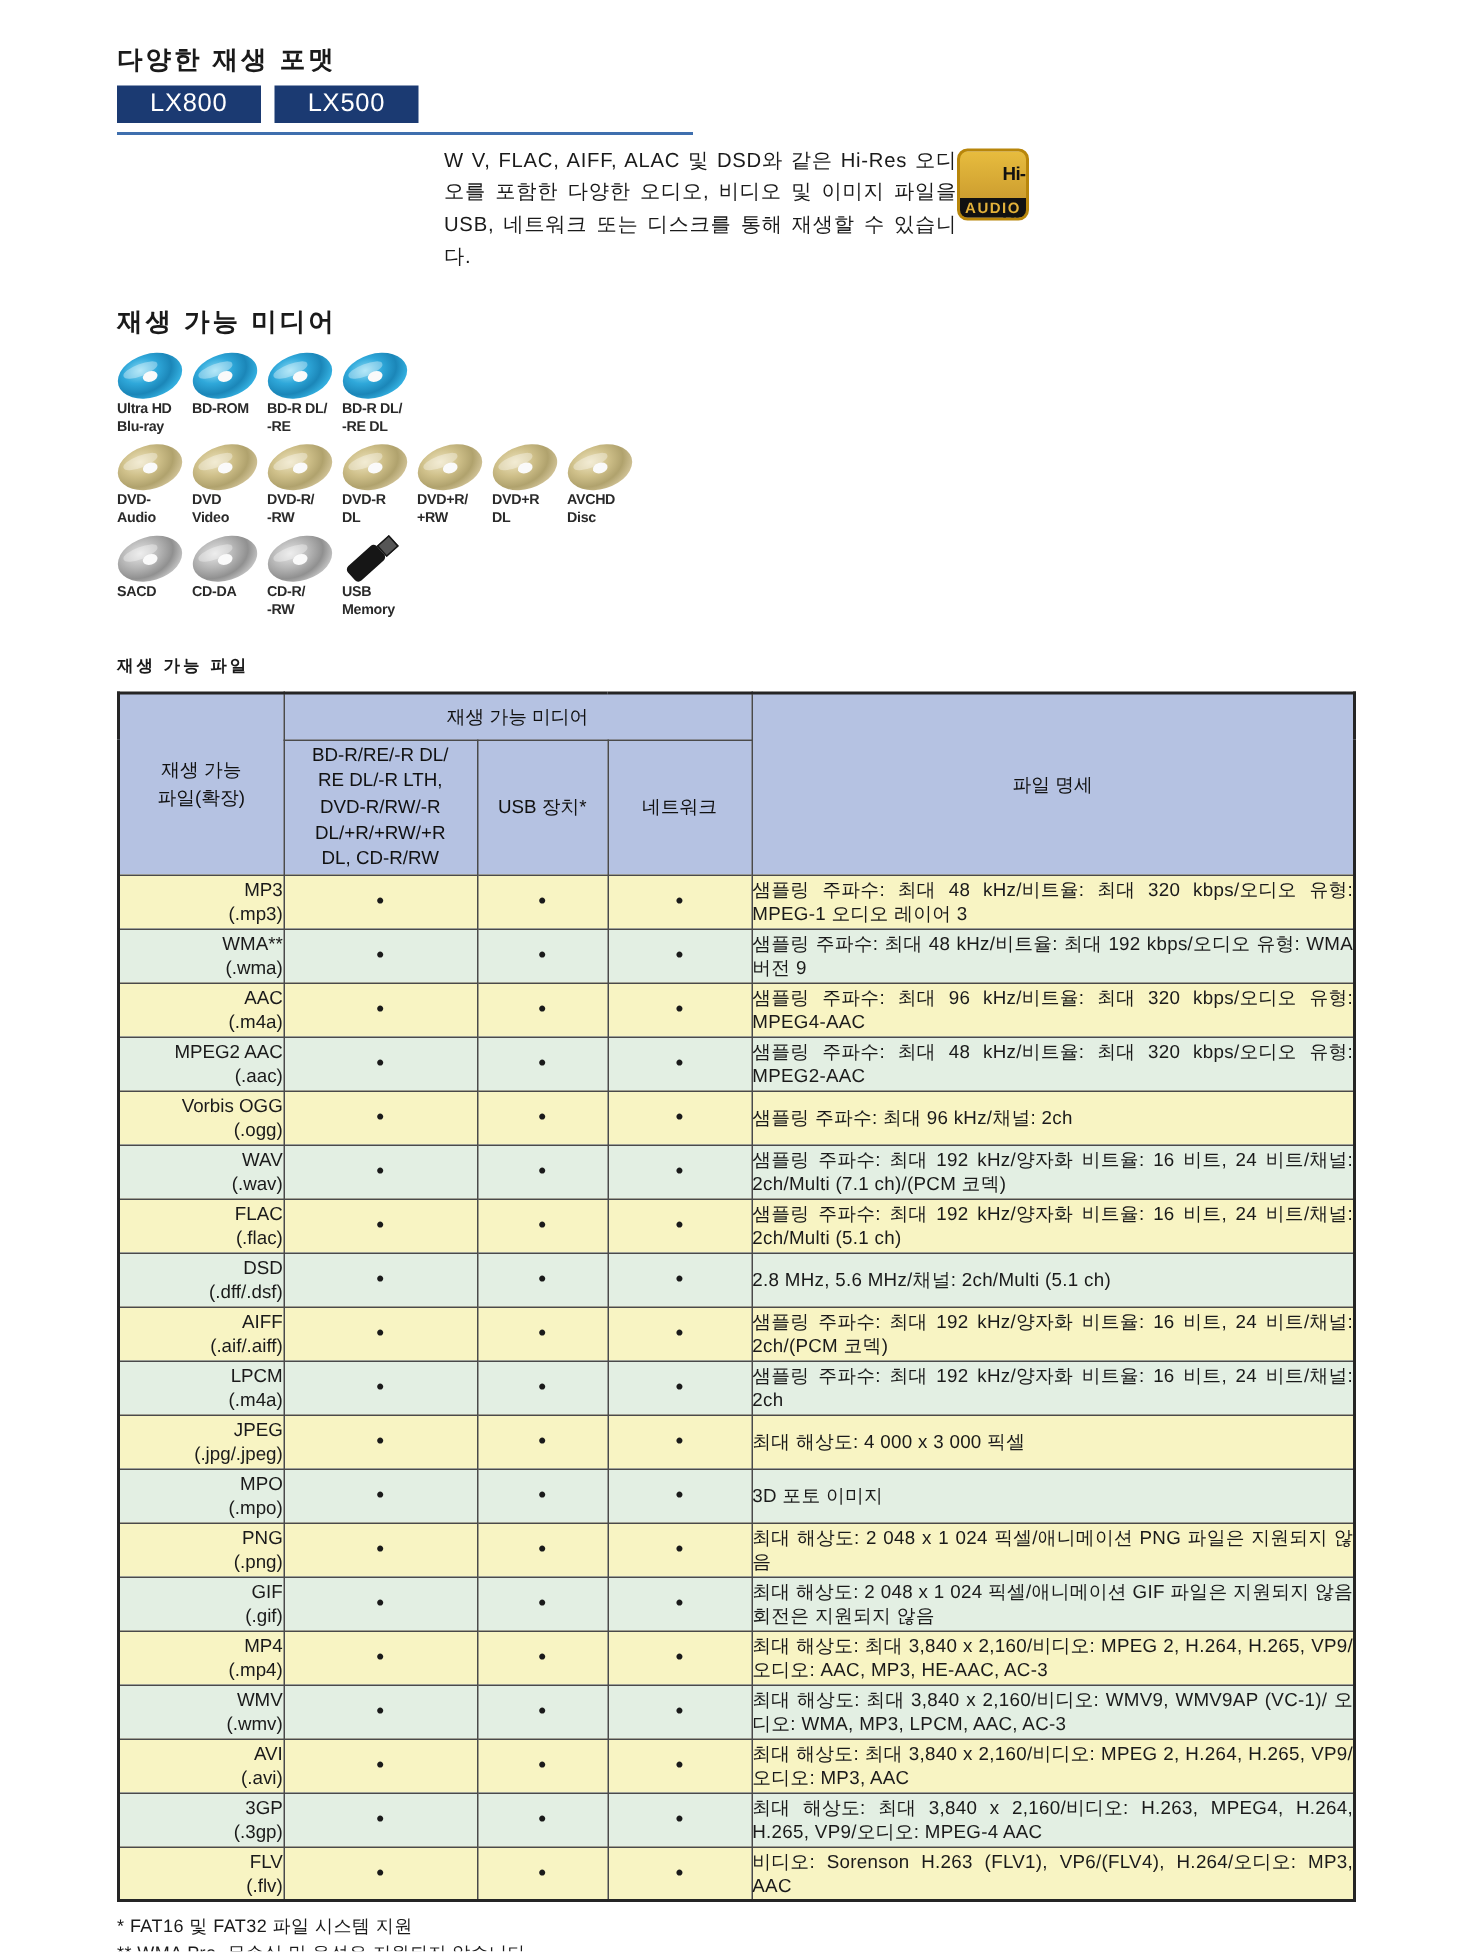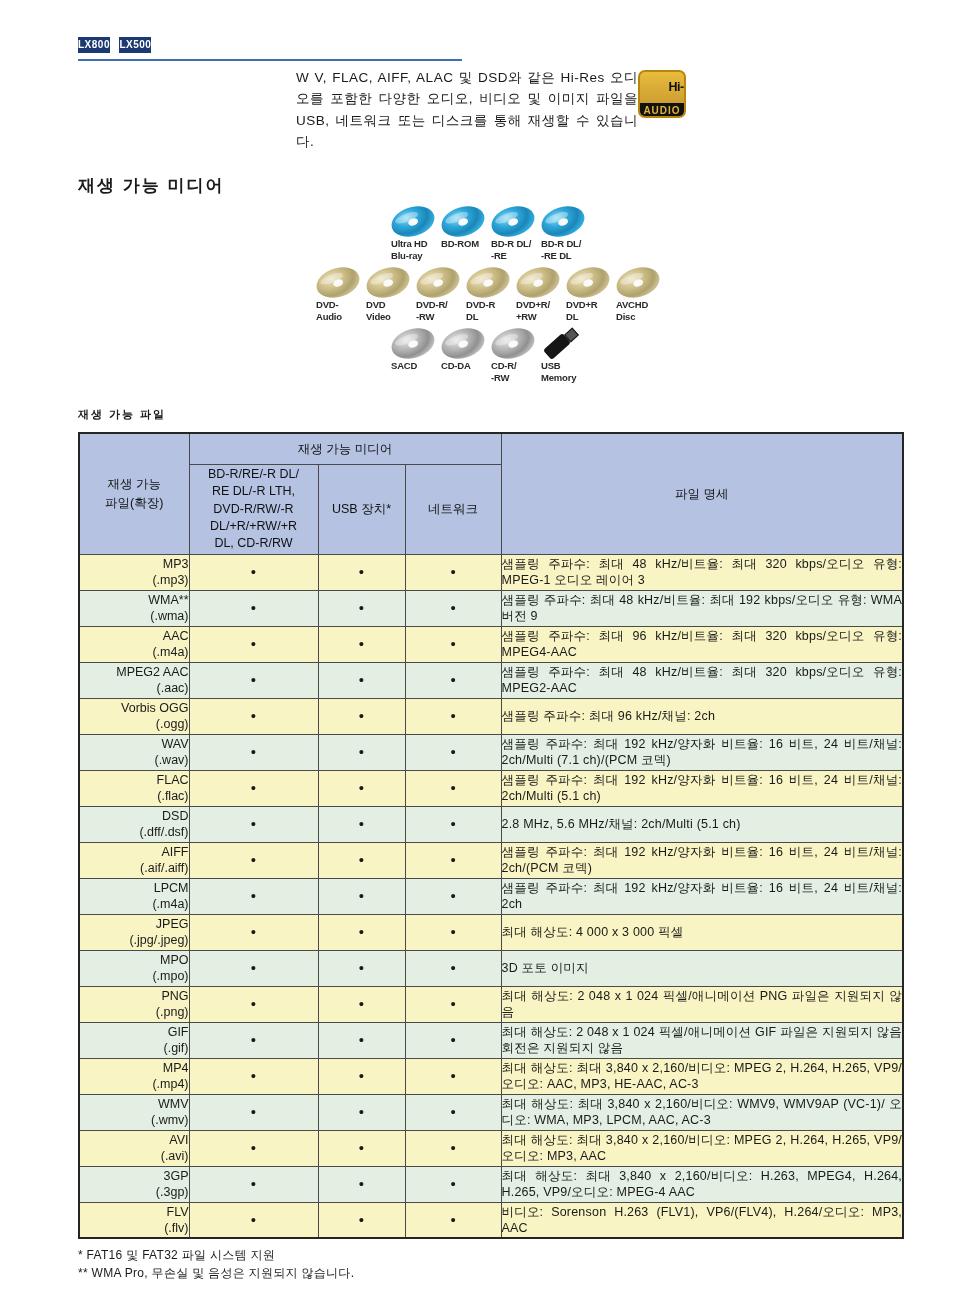--- a/index.html
+++ b/index.html
@@ -3,37 +3,37 @@
 <meta charset="utf-8">
 <style>
   * { box-sizing: border-box; }
   body { margin: 0; background: #ffffff; font-family: "Liberation Sans", "DejaVu Sans", sans-serif; color: #1a1a1a; }
   .page { position: relative; width: 980px; height: 1301px; background: #fff; overflow: hidden; }
   .content { position: absolute; left: 78px; top: 28px; width: 826px; }
 
   
   .page-title { margin: 0; font-size: 17px; font-weight: bold; letter-spacing: 2px; }
   .badges { margin-top: 6px; }
-  .badge { display: inline-block; background: #1b3a72; color: #fff; font-size: 10px; font-weight: bold;
-           padding: 2px 0 3px; margin-right: 5px; letter-spacing: .5px; }
+  .badge { display: inline-block; background: #1b3a72; color: #fff; font-size: 17px; font-weight: normal;
+           padding: 2px 22px 3px; margin-right: 5px; letter-spacing: .5px; }
   .rule { width: 384px; height: 2px; background: #3f6fae; margin-top: 6px; }
 
   .intro-row { display: flex; margin-top: 6px; justify-content: center; }
   .intro { width: 342px; margin: 0; font-size: 13.5px; line-height: 1.58; text-align: justify; letter-spacing: .5px; }
 
   .hires-logo { width: 48px; height: 48px; margin-top: 3px; border: 2px solid #b8860b; border-radius: 7px;
                 overflow: hidden; background: linear-gradient(#e7bc3e, #c3922a); flex: 0 0 auto; }
   .hires-top { display: block; height: 31px; text-align: center; font-size: 12.5px; font-weight: bold;
                color: #111; line-height: 30px; letter-spacing: -0.5px; padding-left: 28px; }
   .hires-bottom { display: block; height: 15px; background: #111; color: #e2b13a; text-align: center;
                   font-size: 10px; font-weight: bold; line-height: 15px; letter-spacing: 1px; }
 
   
   .section-title { margin: 22px 0 8px; font-size: 17px; font-weight: bold; letter-spacing: 2px; }
-  .media-row { display: flex; margin-bottom: 5px; justify-content: center; }
+  .media-row { display: flex; margin-bottom: 5px; }
   .media-item { width: 50px; }
   .media-icon { display: block; }
   .disc { width: 44px; height: 29px; border-radius: 50%; position: relative; transform: rotate(-17deg); margin: 2px 0 2px 0; }
   .disc::before { content: ''; position: absolute; left: 50%; top: 50%; width: 10px; height: 7px;
                   transform: translate(-50%,-50%); background: #fafafa; border-radius: 50%; }
   .disc::after { content: ''; position: absolute; left: 12%; top: 18%; width: 55%; height: 26%;
                  background: rgba(255,255,255,.35); border-radius: 50%; transform: rotate(-4deg); }
   .disc-blue   { background: radial-gradient(ellipse at 38% 32%, #8edcf5 0%, #2fa8da 30%, #1b86b8 55%, #36b4e4 78%, #1e8fc0 100%); }
   .disc-gold   { background: radial-gradient(ellipse at 38% 32%, #ece2bd 0%, #cfc08a 32%, #b0a26d 58%, #d8caa0 82%, #bfb07c 100%); }
   .disc-silver { background: radial-gradient(ellipse at 38% 32%, #e4e4e4 0%, #b8b8b8 32%, #909090 58%, #cfcfcf 82%, #a5a5a5 100%); }
@@ -63,20 +63,21 @@
   td.c-spec { font-size: 12.5px; line-height: 1.32; padding: 2px 8px; text-align: justify; letter-spacing: .2px; }
 
   .footnotes { margin-top: 7px; font-size: 12px; line-height: 1.5; letter-spacing: .3px; }
 </style>
 </head>
 <body>
 
 <div class="page">
   <div class="content">
 
+    <h1 class="page-title">다양한 재생 포맷</h1>
 
     <div class="badges">
       <span class="badge">LX800</span>
       <span class="badge">LX500</span>
     </div>
 
     <div class="rule"></div>
 
     <div class="intro-row">
       <p class="intro">W V, FLAC, AIFF, ALAC 및 DSD와 같은 Hi-Res 오디오를 포함한 다양한 오디오, 비디오 및 이미지 파일을 USB, 네트워크 또는 디스크를 통해 재생할 수 있습니다.</p>

